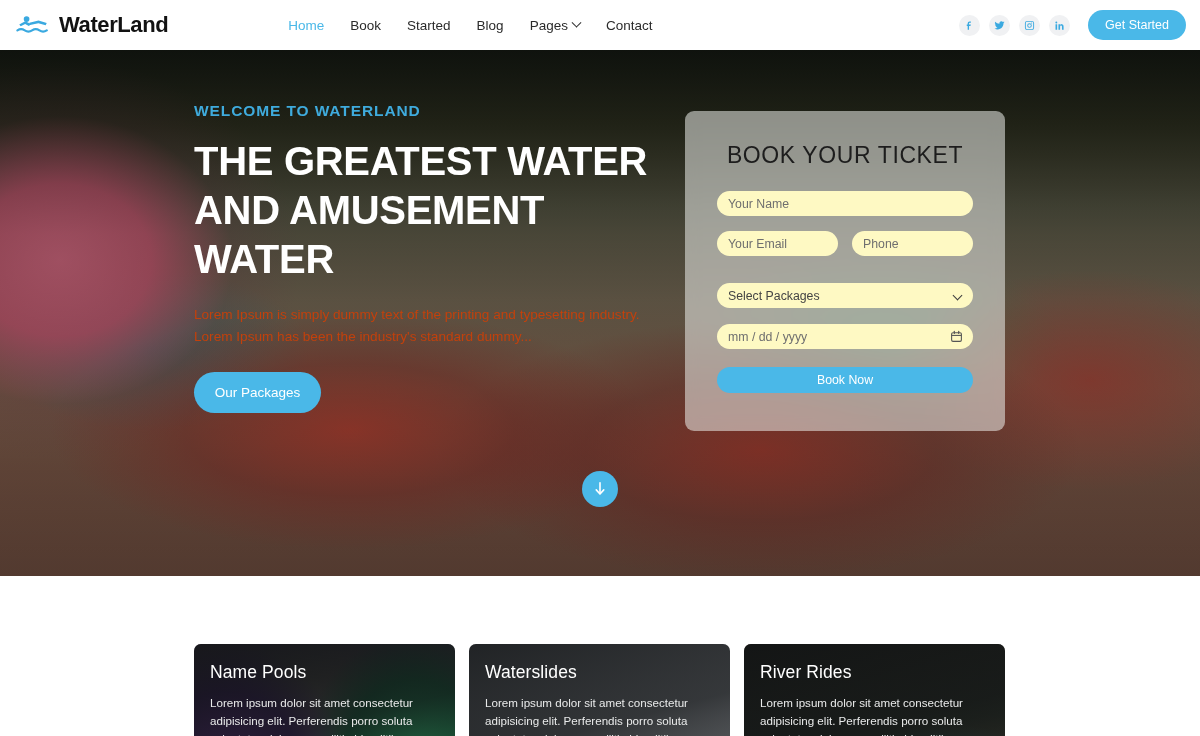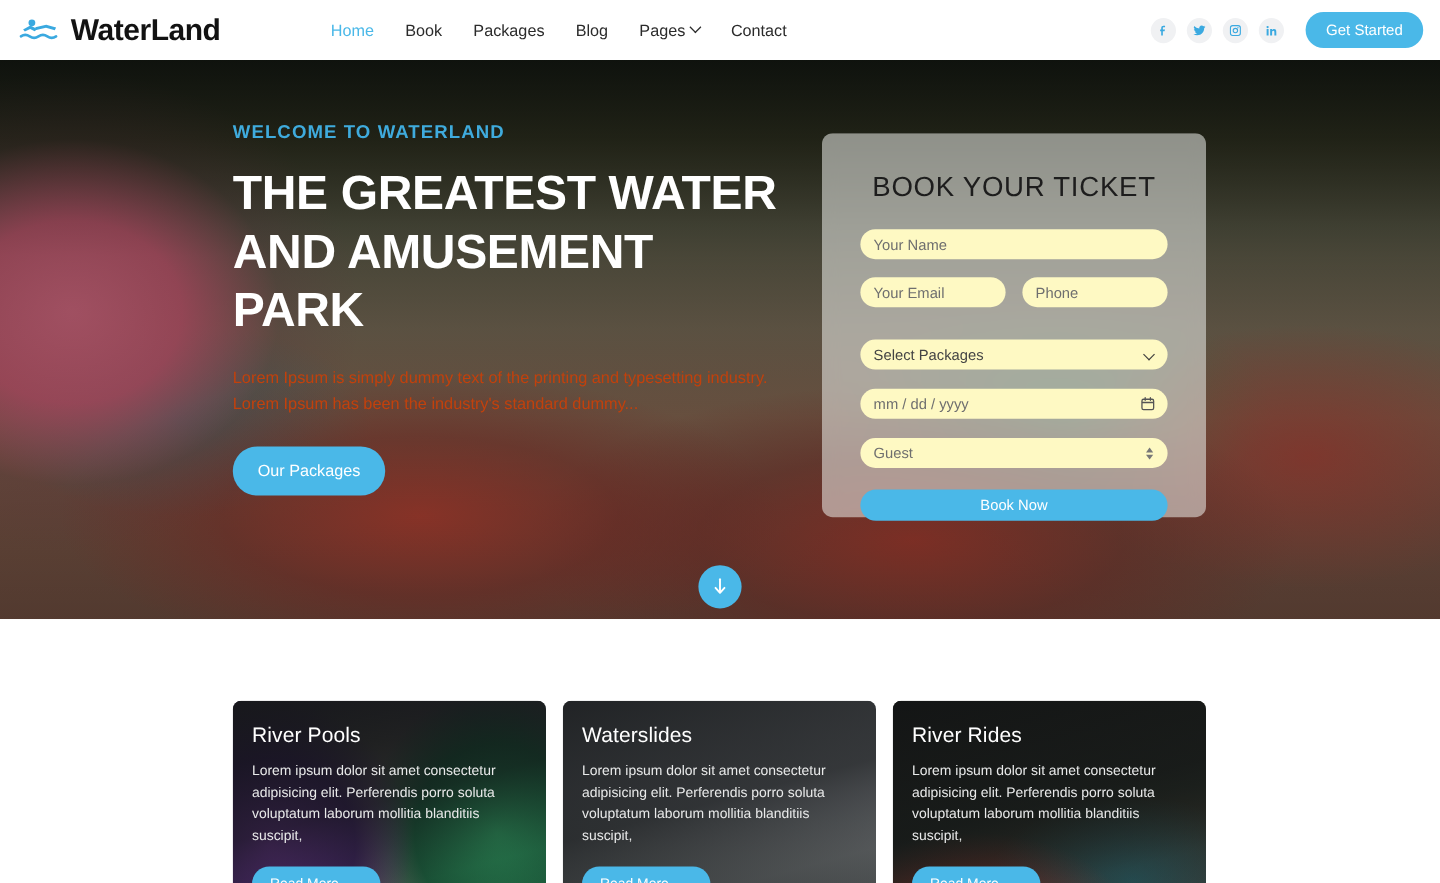--- a/index.html
+++ b/index.html
@@ -17,31 +17,31 @@
     height: 50px;
     width: 1200px;
     background: #ffffff;
     display: flex;
     align-items: center;
     padding: 0 14px 0 16px;
   }
   .brand { display: flex; align-items: center; gap: 9px; }
   .brand-icon { width: 34px; height: 22px; display: block; }
   .brand-name {
-    font-size: 25px;
+    font-size: 22px;
     font-weight: bold;
     color: #121212;
     letter-spacing: -0.4px;
   }
 
   .nav {
     display: flex;
     align-items: center;
     gap: 26px;
-    margin-left: 92px;
+    margin-left: 120px;
   }
   .nav-item {
     font-size: 13.5px;
     color: #2b2b2b;
     cursor: pointer;
     white-space: nowrap;
     display: flex;
     align-items: center;
     gap: 5px;
   }
@@ -78,21 +78,21 @@
     font-family: inherit;
     padding: 8px 17px;
     cursor: pointer;
     text-align: center;
   }
 
   
   .hero {
     position: relative;
     width: 1200px;
-    height: 466px;
+    height: 526px;
     overflow: hidden;
   }
   .hero-bg {
     position: absolute; inset: 0;
     background:
       radial-gradient(ellipse 240px 200px at 60px 210px, rgba(236,110,140,0.95) 0%, rgba(226,92,124,0.85) 38%, rgba(120,60,80,0.2) 72%, rgba(0,0,0,0) 100%),
       radial-gradient(ellipse 300px 120px at 350px 380px, rgba(196,60,45,0.85) 0%, rgba(150,45,38,0.5) 55%, rgba(0,0,0,0) 100%),
       radial-gradient(ellipse 320px 130px at 760px 400px, rgba(180,52,40,0.8) 0%, rgba(130,40,35,0.45) 55%, rgba(0,0,0,0) 100%),
       radial-gradient(ellipse 200px 110px at 1090px 330px, rgba(190,60,50,0.7) 0%, rgba(0,0,0,0) 100%),
       radial-gradient(ellipse 180px 90px at 880px 290px, rgba(60,150,90,0.55) 0%, rgba(0,0,0,0) 100%),
@@ -334,21 +334,21 @@
   </div>
 
   <nav class="nav">
     <span class="nav-item active">
         <span>Home</span>
       </span>
     <span class="nav-item">
         <span>Book</span>
       </span>
     <span class="nav-item">
-        <span>Packages</span>
+        <span>Started</span>
       </span>
     <span class="nav-item">
         <span>Blog</span>
       </span>
     <span class="nav-item">
       <span>Pages</span>
       <i class="chev"></i>
     </span>
     <span class="nav-item">
         <span>Contact</span>
@@ -382,21 +382,21 @@
 
 <div class="hero">
   <div class="hero-bg"></div>
   <div class="hero-overlay"></div>
 
   <div class="hero-inner">
     <div class="hero-copy">
       <div class="eyebrow">WELCOME TO WATERLAND</div>
       <div class="hero-title">
         <div>THE GREATEST WATER</div>
-        <div>AND AMUSEMENT PARK</div>
+        <div>AND AMUSEMENT WATER</div>
       </div>
       <p class="hero-desc">Lorem Ipsum is simply dummy text of the printing and typesetting industry. Lorem Ipsum has been the industry's standard dummy...</p>
       <button class="btn-packages">Our Packages</button>
     </div>
 
     <div class="book-card">
       <div class="book-title">BOOK YOUR TICKET</div>
 
       <input class="field" type="text" placeholder="Your Name" style="">
 
@@ -413,48 +413,41 @@
       <div class="date-wrap">
         <input class="field" type="text" placeholder="mm / dd / yyyy" style="">
         <svg class="cal-ico" viewBox="0 0 24 24">
           <rect x="3" y="5" width="18" height="16" rx="2.5" fill="none" stroke="#555" stroke-width="2"></rect>
           <line x1="3" y1="10" x2="21" y2="10" stroke="#555" stroke-width="2"></line>
           <line x1="8" y1="2.5" x2="8" y2="6.5" stroke="#555" stroke-width="2" stroke-linecap="round"></line>
           <line x1="16" y1="2.5" x2="16" y2="6.5" stroke="#555" stroke-width="2" stroke-linecap="round"></line>
         </svg>
       </div>
 
-      <div class="num-wrap">
-        <input class="field" type="text" placeholder="Guest" style="">
-        <span class="spin-ico">
-          <i class="up"></i>
-            <i class="dn"></i>
-        </span>
-      </div>
 
       <button class="btn-book">Book Now</button>
     </div>
   </div>
 </div>
 
 <div class="scroll-down">
   <svg viewBox="0 0 14 18">
     <line x1="7" y1="2" x2="7" y2="14" stroke="#fff" stroke-width="1.8" stroke-linecap="round"></line>
     <polyline points="2.8,10 7,14.6 11.2,10" fill="none" stroke="#fff" stroke-width="1.8" stroke-linecap="round" stroke-linejoin="round"></polyline>
   </svg>
 </div>
 
 <div class="cards-section">
   <div class="cards-row">
 
     <div class="feature-card">
       <div class="fc-bg pools"></div>
       <div class="fc-shade"></div>
       <div class="fc-body">
-        <div class="fc-title">River Pools</div>
+        <div class="fc-title">Name Pools</div>
         <div class="fc-text">Lorem ipsum dolor sit amet consectetur adipisicing elit. Perferendis porro soluta voluptatum laborum mollitia blanditiis suscipit,</div>
         <button class="btn-read">
           <span>Read More</span>
           <span class="arr">→</span>
         </button>
       </div>
     </div>
 
     <div class="feature-card">
       <div class="fc-bg slides"></div>

